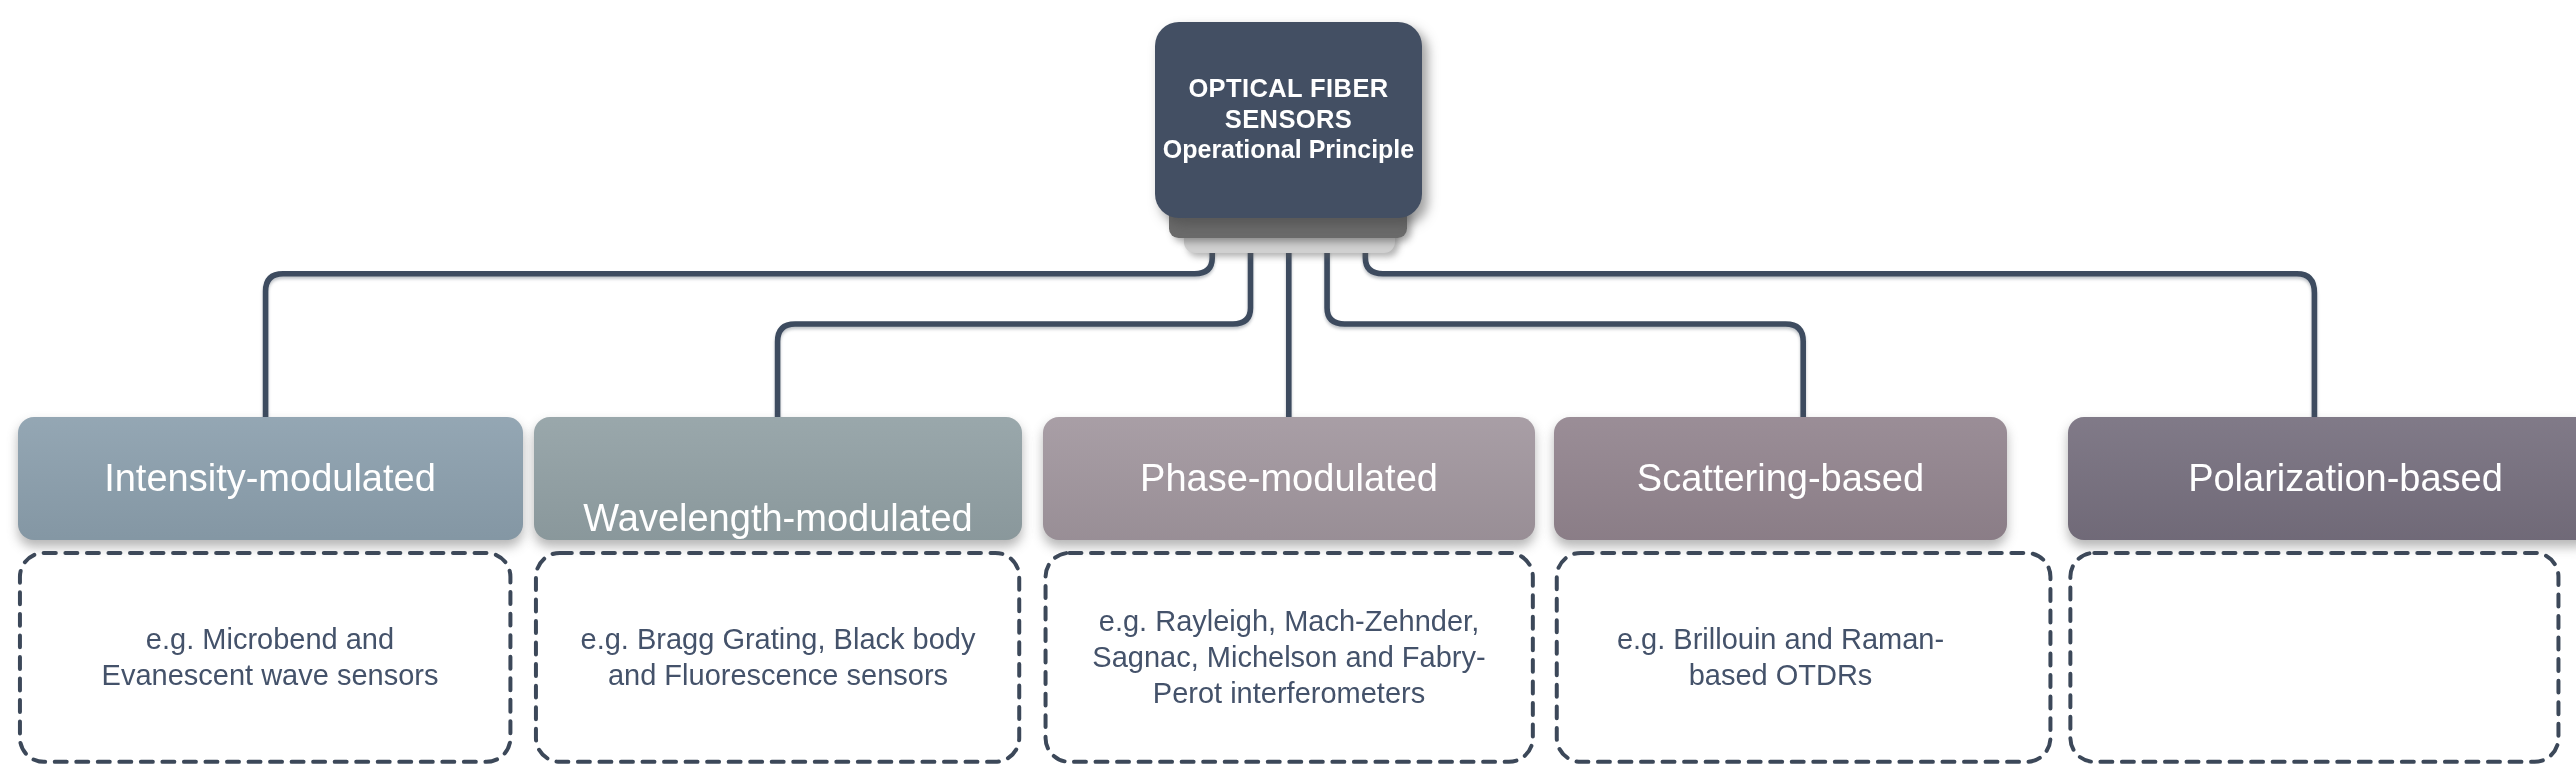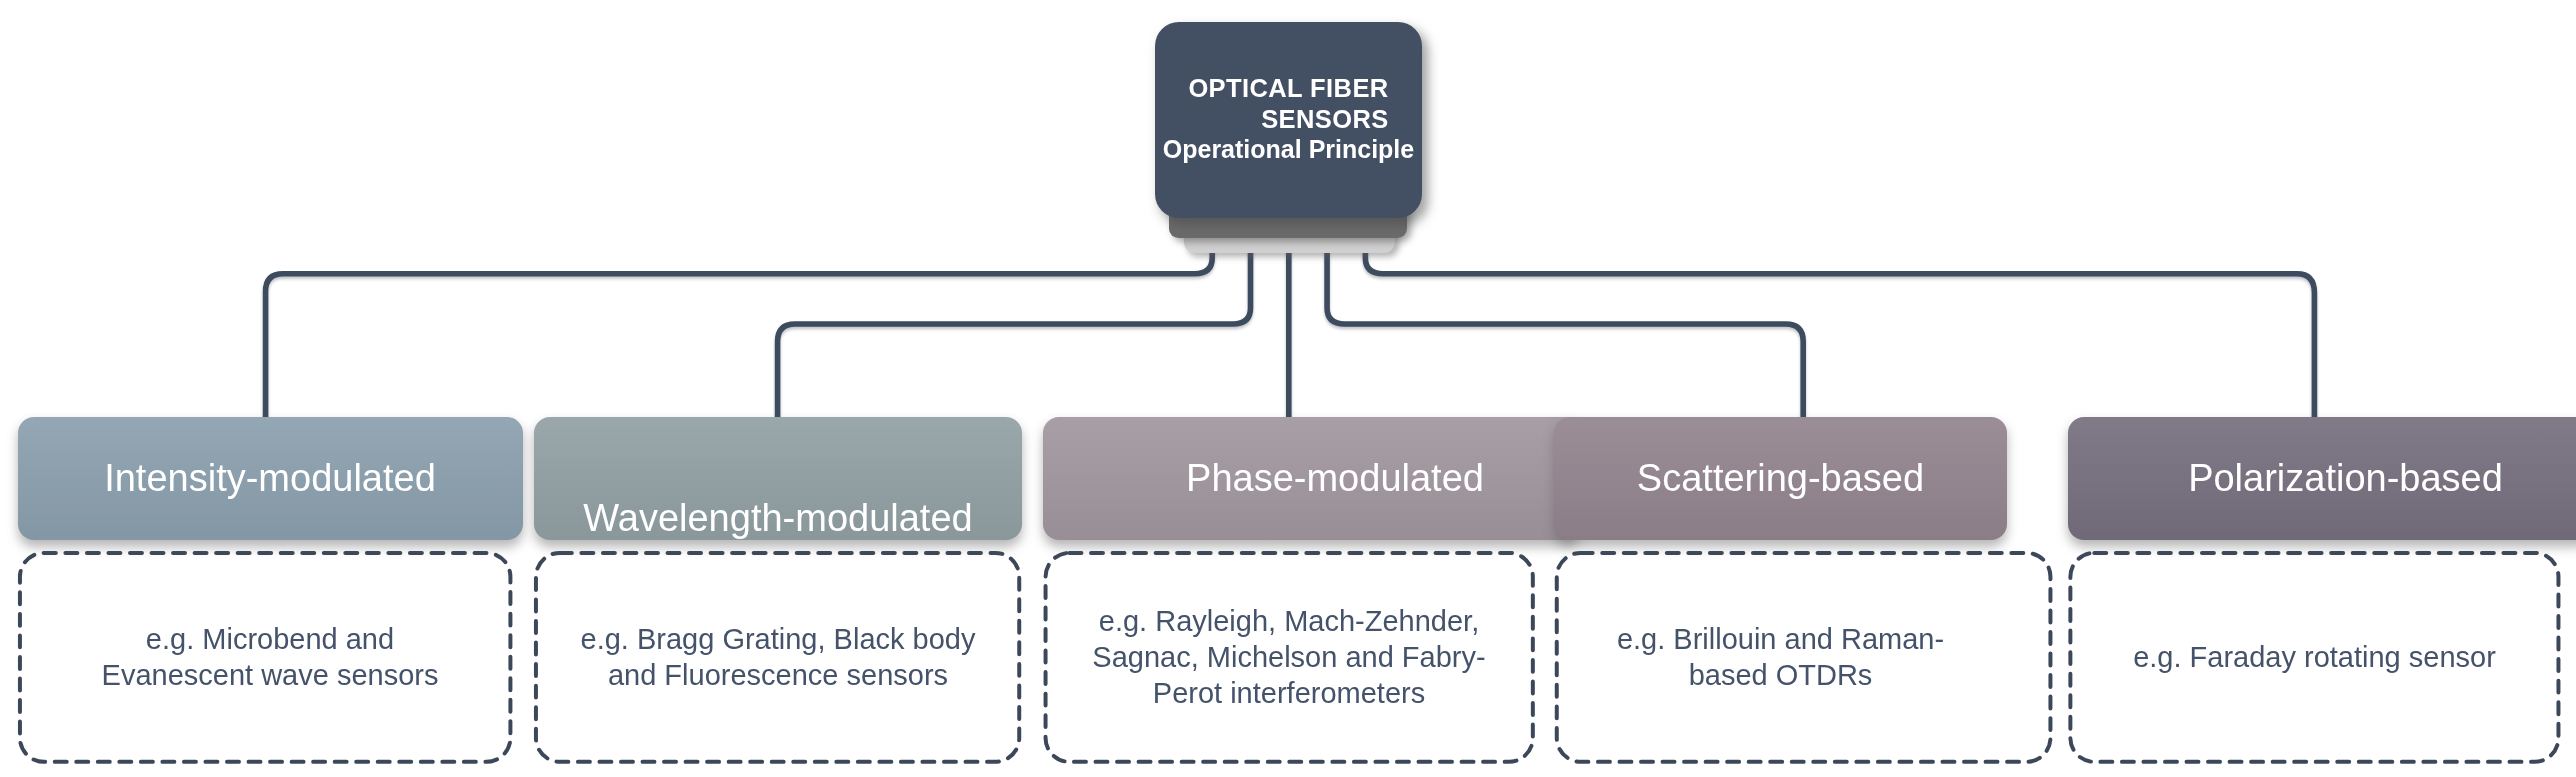--- a/index.html
+++ b/index.html
@@ -57,21 +57,21 @@
     left: 1155px; top: 21.5px;
     width: 267px; height: 196px;
     background: var(--root-bg, #434F63);
     border-radius: 24px;
     box-shadow: 5.6px 6.4px 11px rgba(70,70,70,0.5);
     z-index: 4;
     display: flex;
     flex-direction: column;
     align-items: center;
     justify-content: center;
-    text-align: right;
+    text-align: center;
     color: #ffffff;
   }
   .root-title {
     font-size: 25.5px;
     font-weight: bold;
     line-height: 1.2;
     white-space: pre-line;
     letter-spacing: 0.4px;
   }
   .root-subtitle {
@@ -144,21 +144,21 @@
 SENSORS</div>
     <div class="root-subtitle">Operational Principle</div>
   </div>
 
   <div class="branch-header col-0" style="background-color: rgb(140, 160, 174);">
     <span>Intensity-modulated</span>
   </div>
   <div class="branch-header col-1" style="background-color: rgb(146, 161, 165);">
     <span>Wavelength-modulated</span>
   </div>
-  <div class="branch-header col-2" style="background-color: rgb(162, 151, 159); padding-left: 46px;">
+  <div class="branch-header col-2" style="background-color: rgb(162, 151, 159);">
     <span>Phase-modulated</span>
   </div>
   <div class="branch-header col-3" style="background-color: rgb(147, 133, 143);">
     <span>Scattering-based</span>
   </div>
   <div class="branch-header col-4" style="background-color: rgb(119, 112, 127); padding-left: 31px;">
     <span>Polarization-based</span>
   </div>
 
   <div class="branch-examples col-0">
@@ -171,18 +171,15 @@
   </div>
   <div class="branch-examples col-2">
     <span>e.g. Rayleigh, Mach-Zehnder,
 Sagnac, Michelson and Fabry-
 Perot interferometers</span>
   </div>
   <div class="branch-examples col-3">
     <span>e.g. Brillouin and Raman-
 based OTDRs</span>
   </div>
-  <div class="branch-examples col-4">
-    <span>e.g. Faraday rotating sensor</span>
-  </div>
 
 </div>
 
 
 </body></html>

